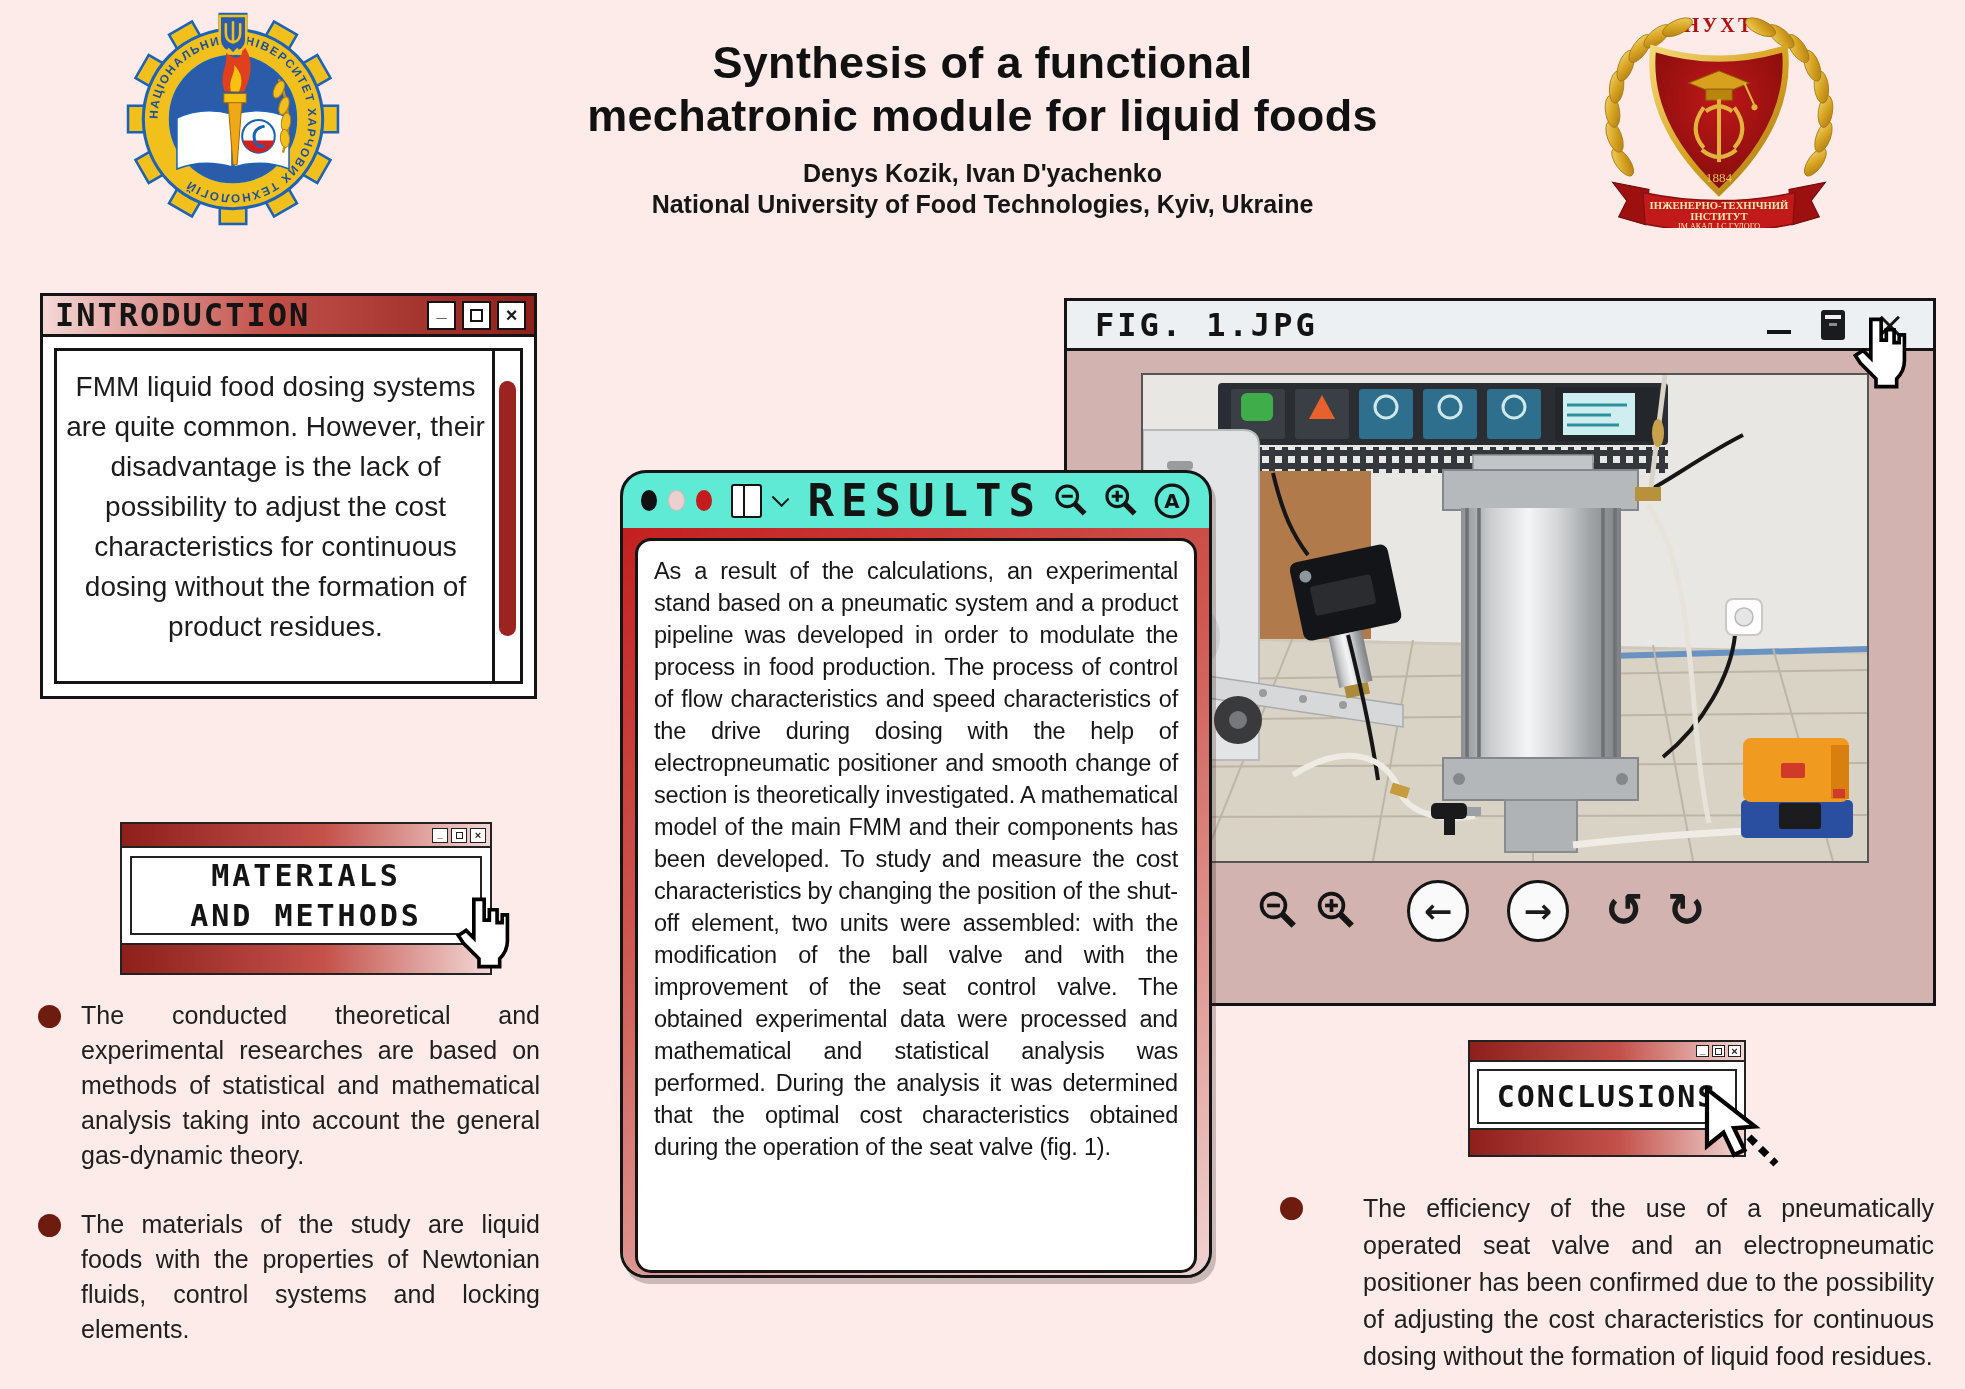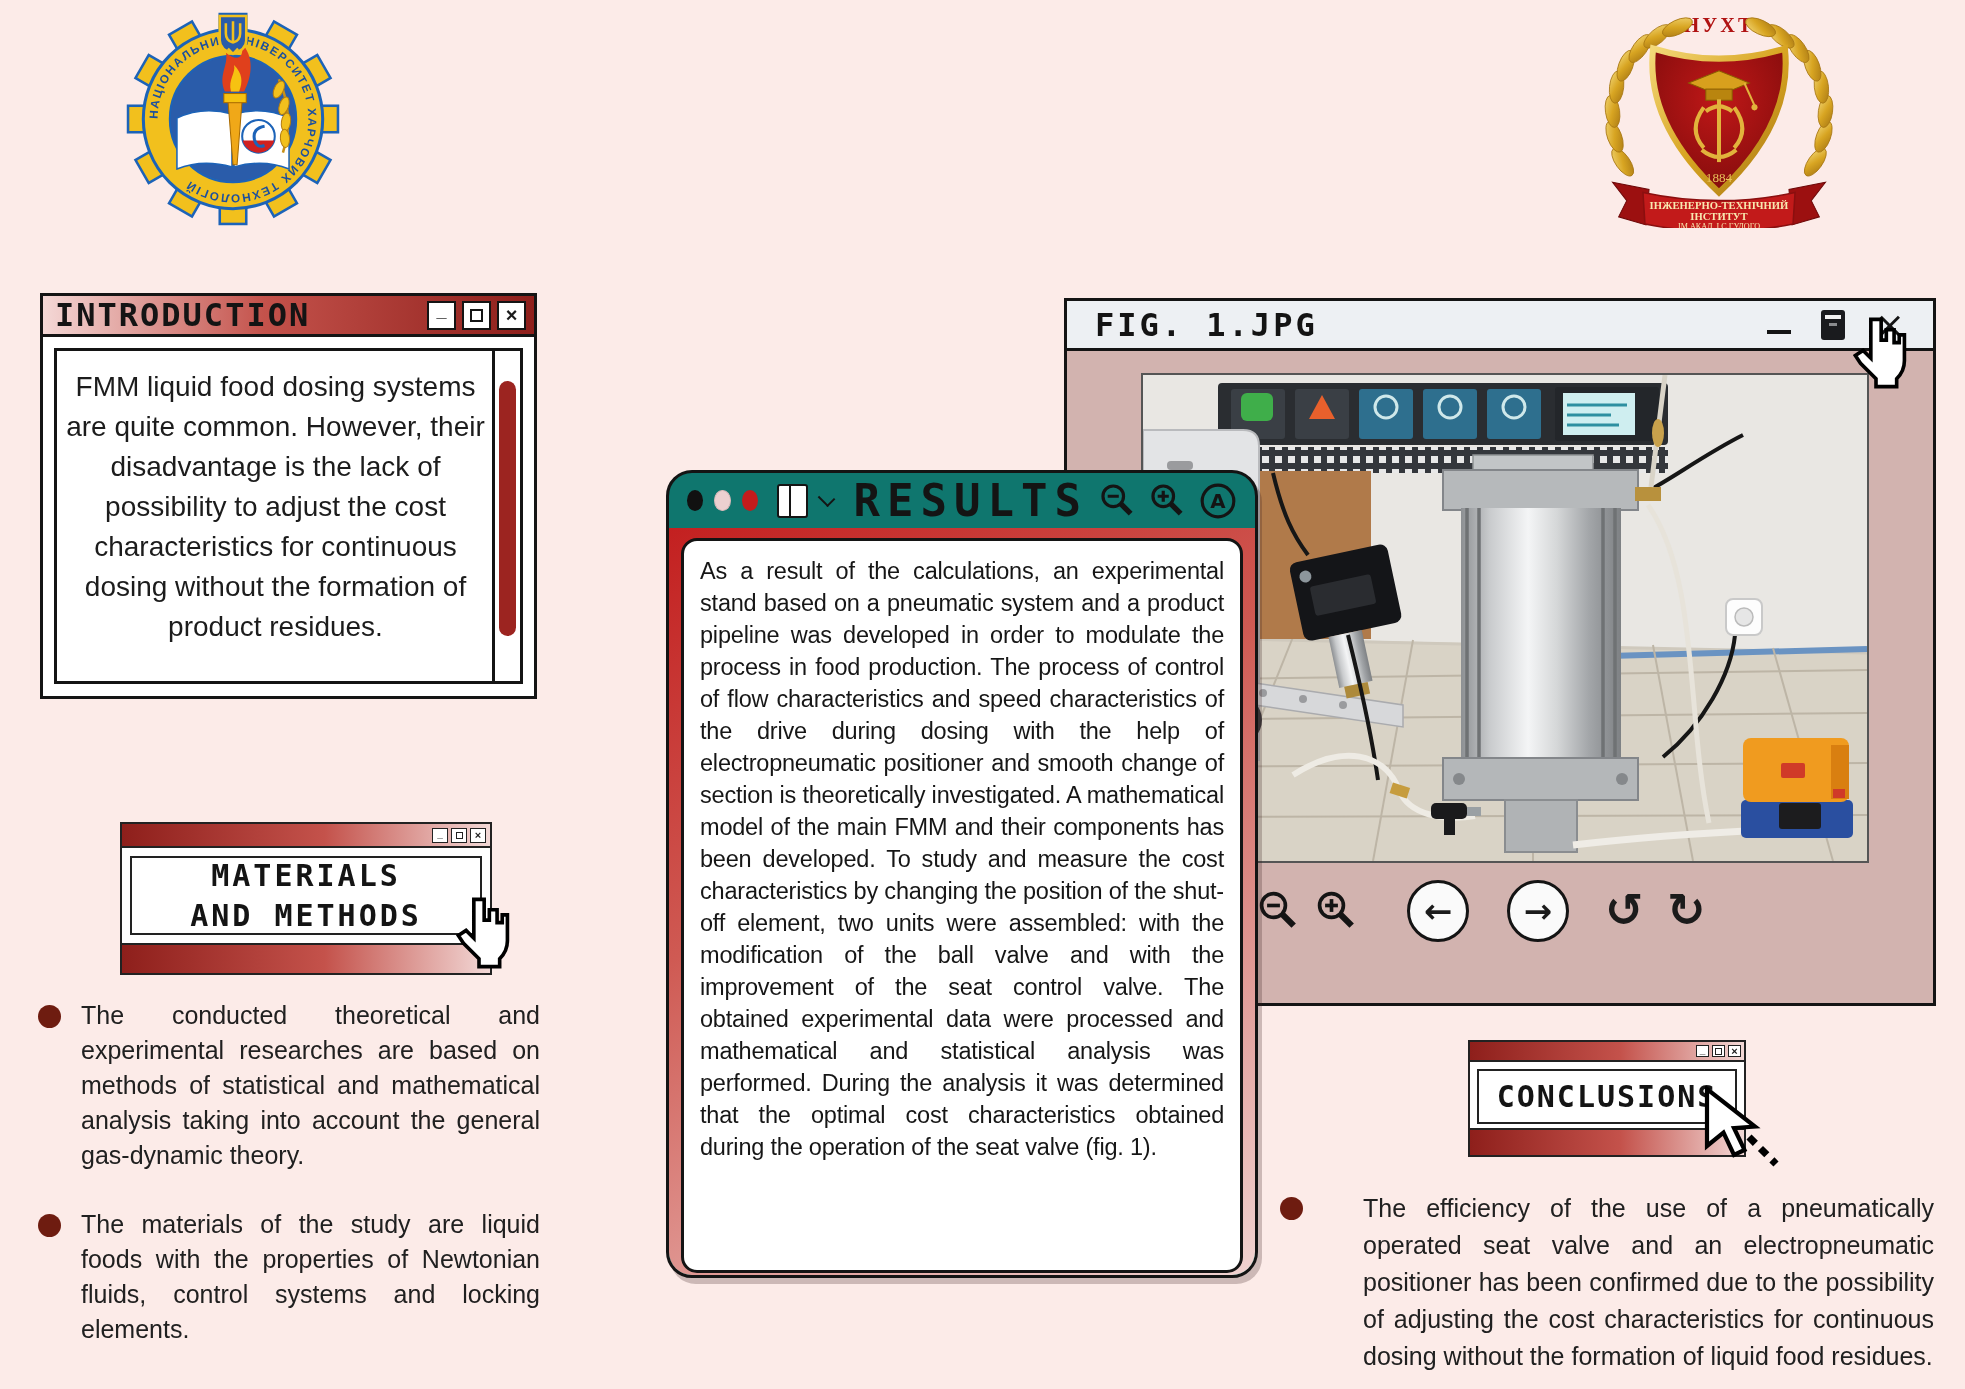--- a/index.html
+++ b/index.html
@@ -60,21 +60,21 @@
   
   .bullets-left{left:38px;top:998px;width:502px;}
   .bullets-right{left:1280px;top:1190px;width:654px;}
   .bullet{display:flex;gap:20px;margin-bottom:34px;}
   .dot-b{width:23px;height:23px;border-radius:50%;background:#6e1c10;flex:none;margin-top:7px;}
   .btext{font-size:25px;line-height:35px;text-align:justify;color:#202020;}
   .bullets-right .btext{line-height:37px;margin-left:40px;}
 
   
   .res-win{left:620px;top:470px;width:592px;height:808px;border:3px solid #141414;border-radius:26px;
-           background:#0f766e;box-sizing:border-box;z-index:3;overflow:hidden;box-shadow:4px 6px 0 rgba(60,30,30,.25);margin-left:46px;}
+           background:#5eead4;box-sizing:border-box;z-index:3;overflow:hidden;box-shadow:4px 6px 0 rgba(60,30,30,.25);}
   .res-head{height:55px;display:flex;align-items:center;gap:11px;padding:0 18px;box-sizing:border-box;}
   .tl{width:21px;height:21px;border-radius:50%;}
   .tl.black{background:#111;}
   .tl.pink{background:#ecd0d0;border:1px solid #d9b9b9;box-sizing:border-box;}
   .tl.red{background:#c41c1c;}
   .sb-icon{width:40px;height:34px;border:2.5px solid #141414;border-radius:3px;background:#fff;
            position:relative;box-sizing:border-box;margin-left:8px;}
   .sb-icon::before{content:"";position:absolute;left:10px;top:0;bottom:0;width:2.5px;background:#141414;}
   .chev{width:12px;height:12px;border-left:2.5px solid #141414;border-bottom:2.5px solid #141414;
         transform:rotate(-45deg) translate(2px,-2px);margin-left:2px;}
@@ -107,20 +107,26 @@
   .circ-btn .glyph{font-size:34px;font-weight:bold;}
   .rot{font-size:46px;font-weight:bold;color:#1b1b1b;line-height:1;}
 
   .cursor{z-index:9;}
 </style>
 </head>
 <body>
 
 <div class="poster">
 
+  <div class="abs header-text">
+    <div class="main-title">Synthesis of a functional</div>
+    <div class="main-title">mechatronic module for liquid foods</div>
+    <div class="authors">Denys Kozik, Ivan D'yachenko</div>
+    <div class="authors" style="margin-top:0;">National University of Food Technologies, Kyiv, Ukraine</div>
+  </div>
 
   <svg class="abs" style="left:126px;top:12px;" width="214" height="214" viewBox="0 0 210 210">
     <g>
       <g fill="#f2c01d" stroke="#1c63b8" stroke-width="2.5">
         <rect x="92" y="2" width="26" height="26" transform="rotate(0 105 105)"></rect>
         <rect x="92" y="2" width="26" height="26" transform="rotate(30 105 105)"></rect>
         <rect x="92" y="2" width="26" height="26" transform="rotate(60 105 105)"></rect>
         <rect x="92" y="2" width="26" height="26" transform="rotate(90 105 105)"></rect>
         <rect x="92" y="2" width="26" height="26" transform="rotate(120 105 105)"></rect>
         <rect x="92" y="2" width="26" height="26" transform="rotate(150 105 105)"></rect>

